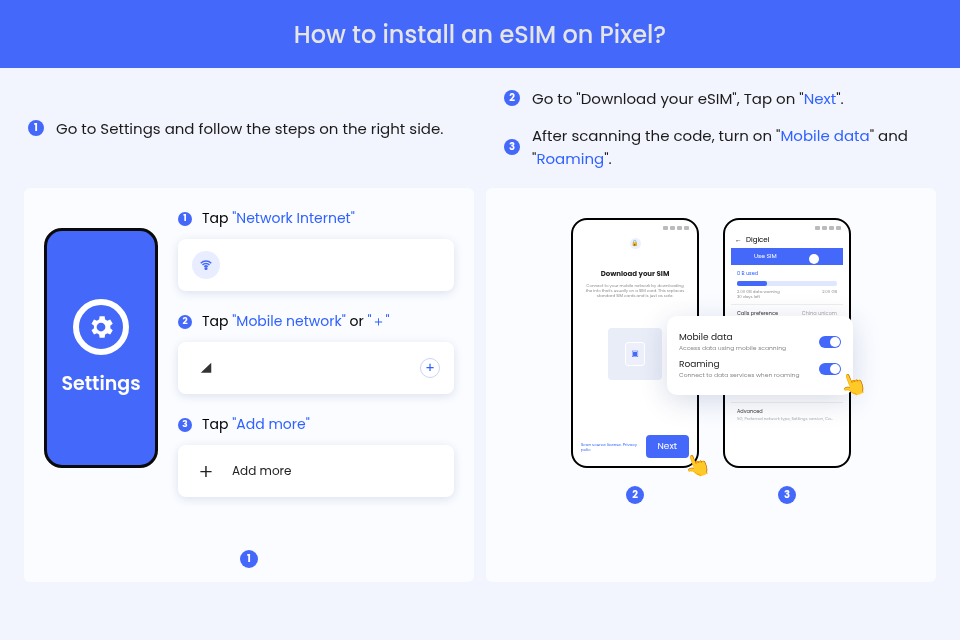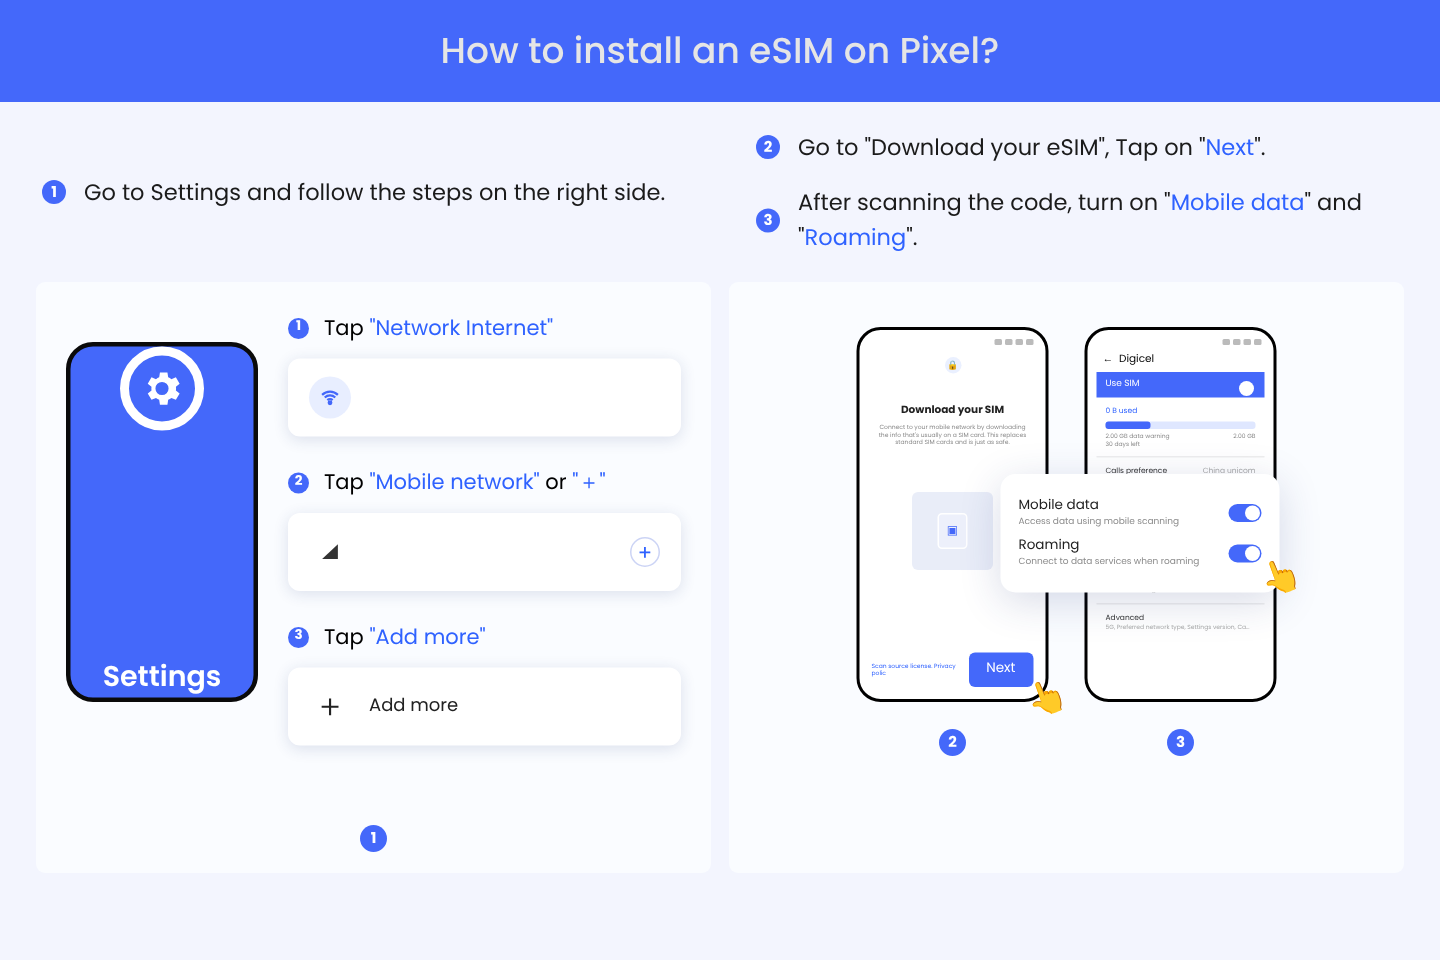--- a/index.html
+++ b/index.html
@@ -24,21 +24,21 @@
 .introline{display:flex;align-items:center;gap:12px;font-size:15px;color:var(--text)}
 .bullet{width:16px;height:16px;flex:none;border-radius:50%;background:var(--blue);color:#fff;font-size:10px;font-weight:700;display:flex;align-items:center;justify-content:center}
 .link{color:var(--link)}
 
 
 .panels{display:flex;gap:12px;padding:0 24px}
 .panel{flex:1;height:394px;background:#fafcff;border-radius:6px;padding:20px;position:relative}
 
 
 .left .row{display:flex;align-items:flex-start}
-.left .phone{width:128px;height:240px;border:3px solid var(--frame);border-radius:18px;margin:20px 10px 0 0;display:flex;flex-direction:column;align-items:center;justify-content:space-between;gap:14px;background:var(--blue);color:#fff}
+.left .phone{width:114px;height:240px;border:3px solid var(--frame);border-radius:18px;margin:20px 10px 0 0;display:flex;flex-direction:column;align-items:center;justify-content:center;gap:14px;background:var(--blue);color:#fff}
 .gear{width:56px;height:56px;border-radius:50%;background:var(--blue);display:flex;align-items:center;justify-content:center;border:6px solid #fff}
 .left .phone .lbl{font-size:19px;font-weight:600}
 .steps{flex:1;margin-left:10px}
 .step{margin-bottom:20px}
 .step .cap{display:flex;align-items:center;gap:10px;font-size:14px;margin-bottom:10px}
 .step .cap .bullet{width:14px;height:14px;font-size:9px}
 .step .cap em{font-style:normal;color:var(--link)}
 .card{background:var(--card);border-radius:8px;box-shadow:0 2px 10px rgba(38,57,120,.14);padding:12px 14px;display:flex;align-items:center;gap:12px}
 .ci{width:28px;height:28px;border-radius:50%;background:#e8eeff;color:var(--blue);display:flex;align-items:center;justify-content:center;flex:none}
 .ci.sig{background:none}
@@ -59,21 +59,21 @@
 .dl h4{text-align:center;font-size:7px;font-weight:700;margin:20px 0 4px;color:#222}
 .dl p{font-size:4px;text-align:center;color:var(--muted);padding:0 6px}
 .dl .lock{width:11px;height:11px;border-radius:50%;background:#eaf0ff;color:var(--blue);margin:6px auto 0;display:flex;align-items:center;justify-content:center;font-size:6px}
 .dl .code{width:54px;height:52px;background:#e9edf8;border-radius:4px;margin:30px auto 0;display:flex;align-items:center;justify-content:center;position:relative}
 .dl .code .q{width:20px;height:24px;background:#edf0fb;border-radius:3px;display:flex;align-items:center;justify-content:center;border:1px solid #fff;color:var(--blue);font-size:8px}
 .dl .foot{margin-top:auto;display:flex;justify-content:space-between;align-items:center;padding:0 2px 4px}
 .dl .foot span{font-size:4px;color:var(--link)}
 .nxt{background:var(--blue);color:#fff;font-size:9px;padding:5px 12px;border-radius:4px;border:none}
 .hand{position:absolute;right:-14px;bottom:-16px;font-size:22px;transform:rotate(-20deg)}
 
-.m2 .bb{background:var(--blue);color:#fff;font-size:6px;padding:4px 6px;display:flex;justify-content:space-between;align-items:center}
+.m2 .bb{background:var(--blue);color:#fff;font-size:6px;padding:4px 23px;display:flex;justify-content:space-between;align-items:center}
 .m2 .usage{padding:5px 6px}
 .m2 .usage .lab{font-size:5px;color:var(--link)}
 .m2 .bar{height:5px;background:#dfe7ff;border-radius:2px;margin:3px 0}
 .m2 .bar i{display:block;width:30%;height:100%;background:var(--blue);border-radius:2px}
 .m2 .tiny{font-size:4px;color:var(--muted);display:flex;justify-content:space-between}
 .m2 .li{font-size:5px;padding:5px 6px;border-top:1px solid #eee;display:flex;justify-content:space-between;align-items:center;color:#333}
 .m2 .li span:last-child{color:#aaa}
 
 .float{position:absolute;left:-56px;top:108px;width:186px;background:#fff;border-radius:10px;box-shadow:0 6px 28px rgba(38,57,120,.18);padding:10px 12px;z-index:2}
 .float .it{display:flex;justify-content:space-between;align-items:center;margin:5px 0}

